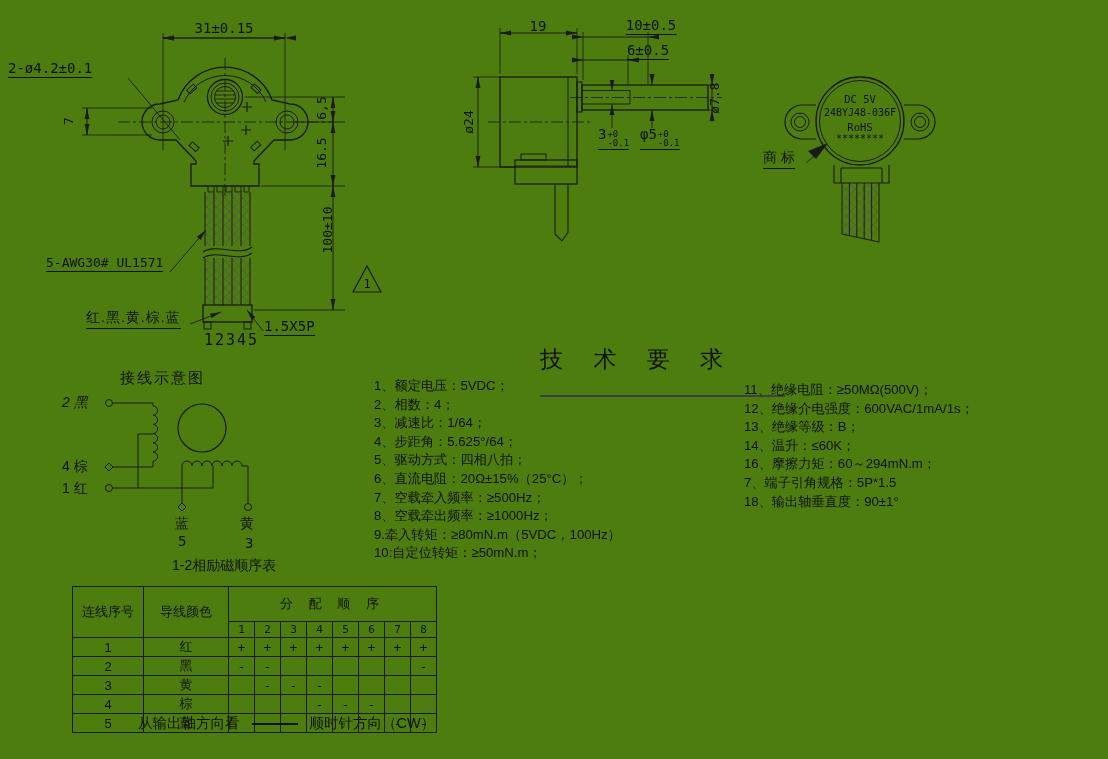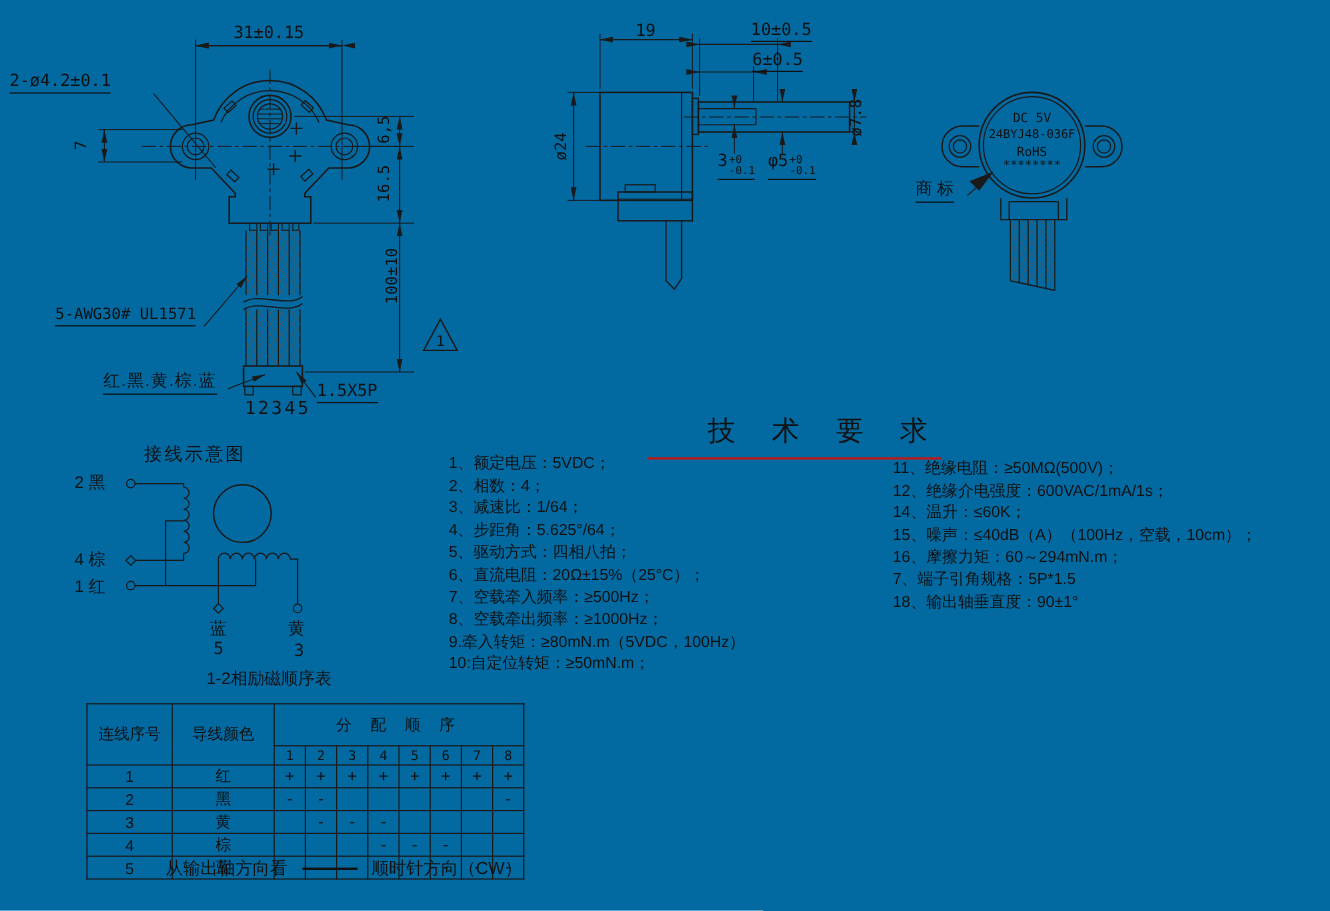--- a/index.html
+++ b/index.html
@@ -1,28 +1,28 @@
 <!DOCTYPE html>
 <html><head>
 <meta charset="utf-8">
 <style>
   html,body{margin:0;padding:0;background:#fff;}
-  #page{position:relative;width:1108px;height:759px;background:#0369a1;overflow:hidden;
+  #page{position:relative;width:1108px;height:759px;background:#4d7c0f;overflow:hidden;
         font-family:"Liberation Sans",sans-serif;color:#111;}
   #art{position:absolute;left:0;top:0;width:1108px;height:759px;}
   .lbl{position:absolute;white-space:nowrap;color:#111;
        font-family:"DejaVu Sans Mono","Liberation Mono",monospace;font-size:13px;}
   .cn{font-family:"Liberation Sans",sans-serif;}
   .ctr{transform:translate(-50%,-50%);}
   .rot{transform:translate(-50%,-50%) rotate(-90deg);}
   .ul{border-bottom:1.2px solid #111;padding-bottom:1px;}
   .tol{display:inline-flex;flex-direction:column;justify-content:center;
        font-size:9px;line-height:9px;vertical-align:2px;margin-left:1px;}
-  .tl-title{position:absolute;left:540px;top:344px;width:245px;text-align:right;
-       font-size:23px;letter-spacing:12px;border-bottom:2px solid #b91c1c;padding-bottom:6px;}
+  .tl-title{position:absolute;left:540px;top:344px;width:245px;text-align:left;
+       font-size:23px;letter-spacing:12px;border-bottom:2px solid #404040;padding-bottom:20px;}
   .req{position:absolute;font-size:13.2px;line-height:18.6px;white-space:nowrap;}
   .req div{white-space:nowrap;}
   #seq-table{position:absolute;left:72px;top:586px;border-collapse:collapse;
        font-size:13px;text-align:center;}
   #seq-table td,#seq-table th{border:1.4px solid #1a1a1a;padding:0;font-weight:normal;}
   #seq-table .c1{width:70px;} #seq-table .c2{width:84px;} #seq-table .cs{width:25px;}
   #seq-table .hr1{height:35px;letter-spacing:6px;} #seq-table .hr2 td{height:15px;
        font-family:"DejaVu Sans Mono",monospace;font-size:11px;}
   #seq-table .dr{height:18px;}
   #seq-table .pm{font-family:"DejaVu Sans Mono",monospace;font-size:13px;}
@@ -249,21 +249,21 @@
       </span>
   </span>
 
   <span class="lbl" style="left:860px;top:93px;font-size:10.5px;transform:translateX(-50%);">DC 5V</span>
   <span class="lbl" style="left:860px;top:107px;font-size:10px;transform:translateX(-50%);">24BYJ48-036F</span>
   <span class="lbl" style="left:860px;top:121px;font-size:10.5px;transform:translateX(-50%);">RoHS</span>
   <span class="lbl" style="left:860px;top:133px;font-size:10px;transform:translateX(-50%);">********</span>
   <span class="lbl cn ul" style="left:763px;top:149px;font-size:14px;">商 标</span>
 
   <span class="wl cn" style="left:120px;top:369px;font-size:15px;letter-spacing:2px;">接线示意图</span>
-  <span class="wl cn" style="left:62px;top:394px;">2 黑</span>
+  <span class="wl cn" style="left:62px;top:394px;font-style:italic;">2 黑</span>
   <span class="wl cn" style="left:62px;top:458px;">4 棕</span>
   <span class="wl cn" style="left:62px;top:480px;">1 红</span>
   <span class="wl cn" style="left:175px;top:515px;">蓝</span>
   <span class="wl" style="left:178px;top:533px;font-family:'DejaVu Sans Mono',monospace;">5</span>
   <span class="wl cn" style="left:240px;top:515px;">黄</span>
   <span class="wl" style="left:245px;top:535px;font-family:'DejaVu Sans Mono',monospace;">3</span>
 
   <div class="tl-title">技 术 要 求</div>
   <div class="req" style="left:374px;top:377px;">
     <div>1、额定电压：5VDC；</div>
@@ -273,22 +273,22 @@
     <div>5、驱动方式：四相八拍；</div>
     <div>6、直流电阻：20Ω±15%（25°C）；</div>
     <div>7、空载牵入频率：≥500Hz；</div>
     <div>8、空载牵出频率：≥1000Hz；</div>
     <div>9.牵入转矩：≥80mN.m（5VDC，100Hz）</div>
     <div>10:自定位转矩：≥50mN.m；</div>
   </div>
   <div class="req" style="left:744px;top:381px;">
     <div>11、绝缘电阻：≥50MΩ(500V)；</div>
     <div>12、绝缘介电强度：600VAC/1mA/1s；</div>
+    <div>13、绝缘等级：B；</div>
     <div>14、温升：≤60K；</div>
-    <div>15、噪声：≤40dB（A）（100Hz，空载，10cm）；</div>
     <div>16、摩擦力矩：60～294mN.m；</div>
     <div>7、端子引角规格：5P*1.5</div>
     <div>18、输出轴垂直度：90±1°</div>
   </div>
 
   <span class="wl cn" style="left:172px;top:557px;font-size:14px;">1-2相励磁顺序表</span>
 
   <table id="seq-table">
     <tbody>
         <tr class="hr1">

